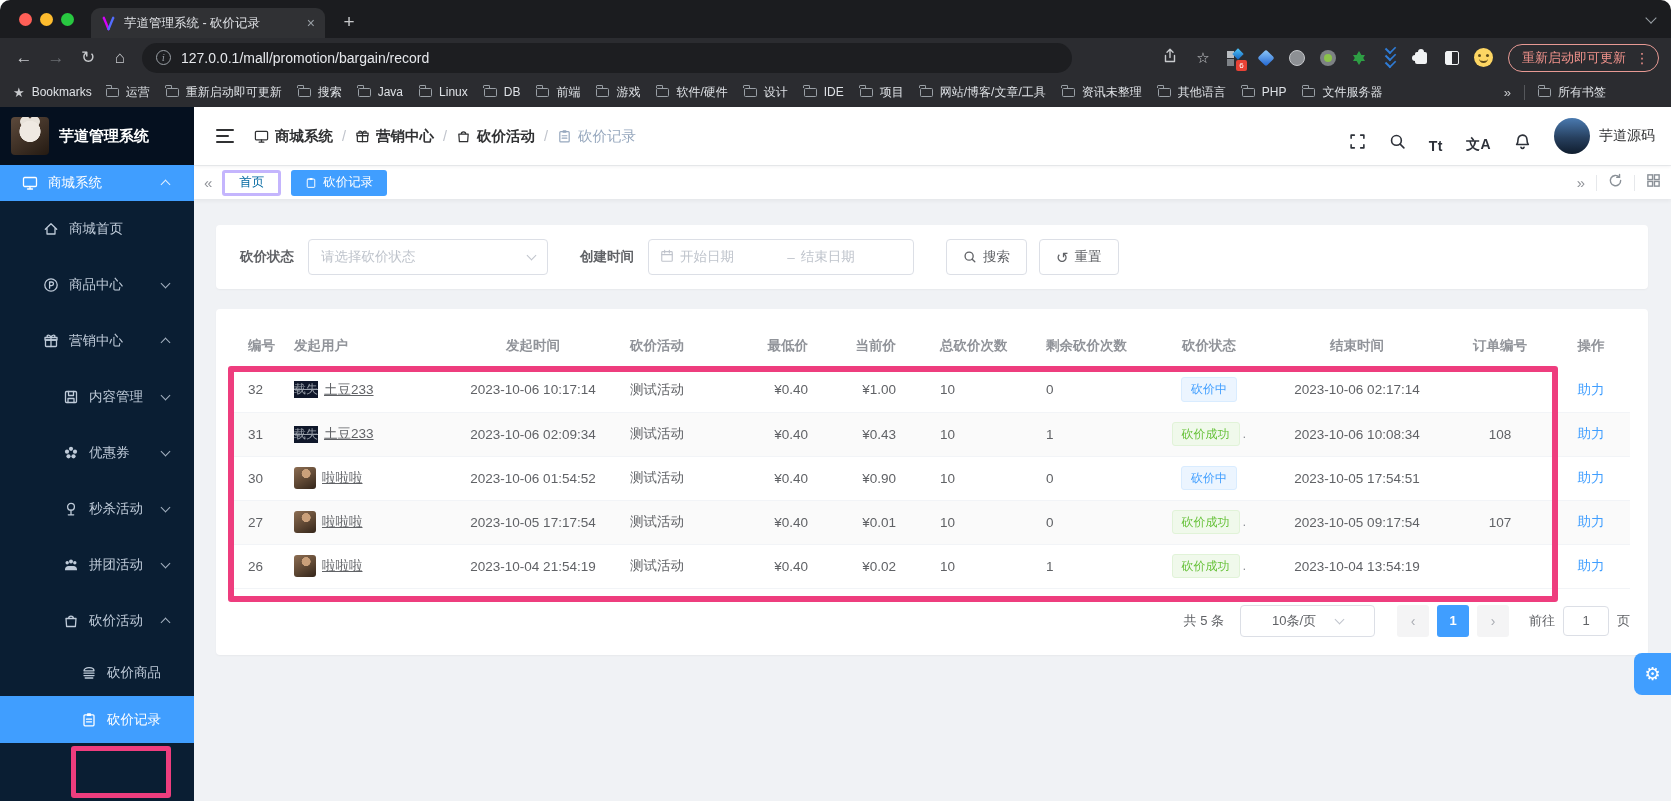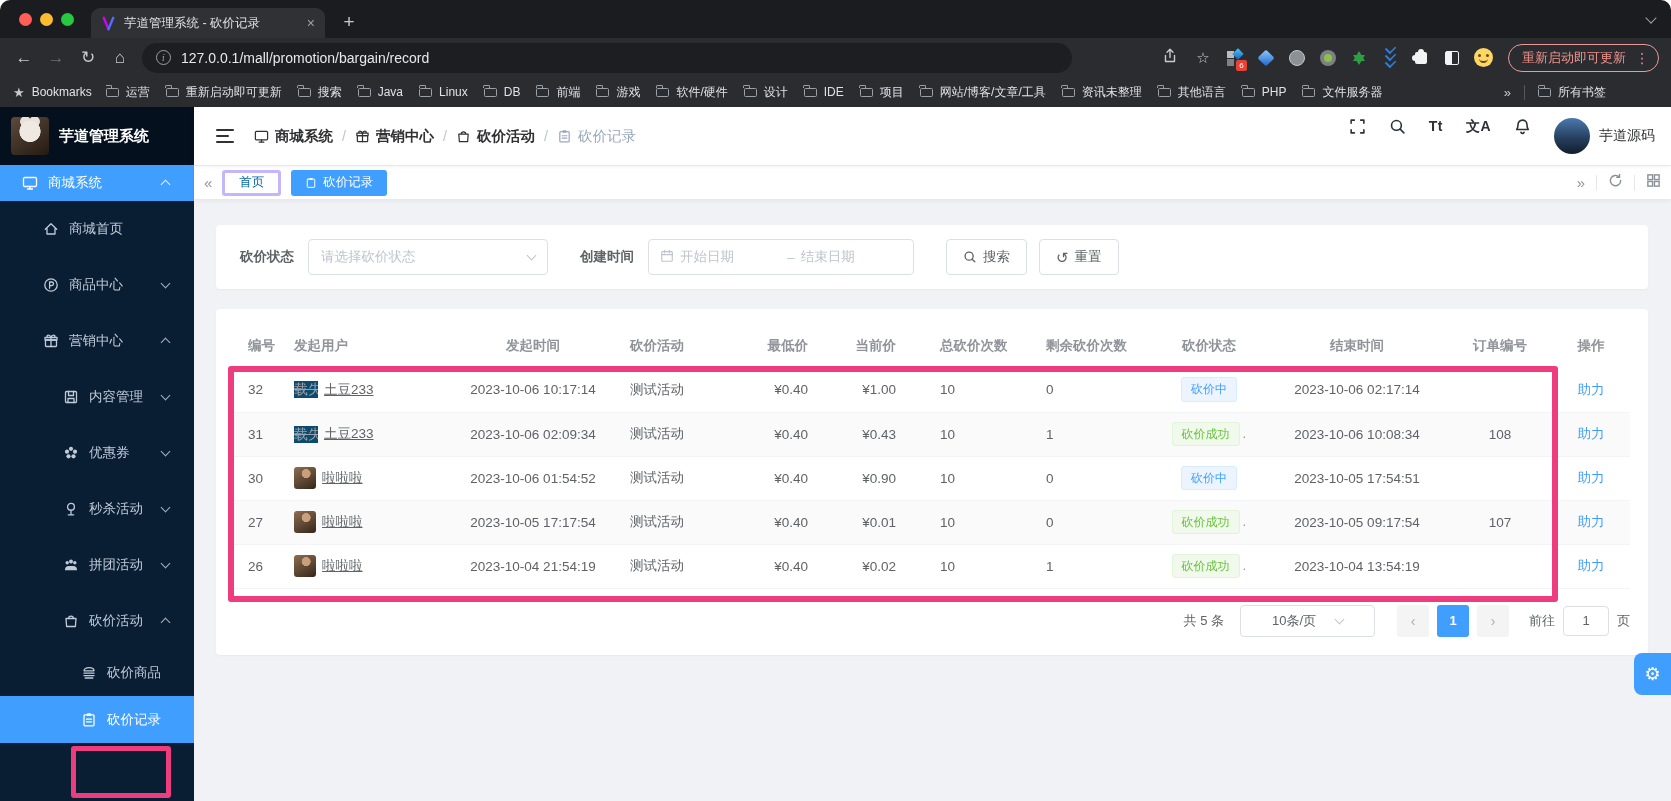--- a/index.html
+++ b/index.html
@@ -89,21 +89,21 @@
   .main { flex:1; display:flex; flex-direction:column; min-width:0; }
   .appbar { height:58px; background:#fff; display:flex; align-items:center; padding:0 16px 0 22px; box-shadow:0 1px 4px rgba(0,21,41,.08); position:relative; z-index:3; }
   .hamburger { width:18px; height:14px; display:flex; flex-direction:column; justify-content:space-between; margin-right:20px; cursor:pointer; }
   .hamburger span { height:2px; background:#303133; border-radius:1px; }
   .hamburger span:nth-child(2){ width:70%; }
   .crumbs { display:flex; align-items:center; gap:9px; font-size:14.5px; color:#303133; font-weight:600; }
   .crumb { display:flex; align-items:center; gap:6px; cursor:pointer; }
   .crumb .icon { width:15px; height:15px; }
   .crumb-sep { color:#c0c4cc; font-weight:400; }
   .crumb.last { color:#97a8be; font-weight:400; }
-  .appbar-right { margin-left:auto; display:flex; align-items:flex-start; gap:23px; color:#2d3139; }
+  .appbar-right { margin-left:auto; display:flex; align-items:flex-end; gap:23px; color:#2d3139; }
   .hd-ic svg { width:17px; height:17px; stroke:#2d3139; fill:none; stroke-width:1.5; stroke-linecap:round; stroke-linejoin:round; }
   .txt-ic { font-size:14px; font-weight:700; letter-spacing:.5px; }
   .user-wrap { display:flex; align-items:center; gap:9px; }
   .avatar { width:36px; height:36px; border-radius:50%; background:linear-gradient(180deg,#4a7ab0 0%,#27405f 55%,#101d2e 100%); }
   .hd-uname { font-size:14px; color:#303133; }
 
   .tagbar { height:34px; background:#fff; border-top:1px solid #f0f1f3; box-shadow:0 2px 4px rgba(0,0,0,.05); display:flex; align-items:center; padding:0 10px; gap:10px; position:relative; z-index:2; }
   .tag-arrow { color:#909399; font-size:15px; cursor:pointer; }
   .tagchip { height:26px; display:flex; align-items:center; gap:6px; padding:0 14px; font-size:12.5px; border-radius:3px; cursor:pointer; }
   .tagchip.plain { border:3px solid #c4b5fd; color:#0369a1; background:#fff; }
@@ -134,21 +134,21 @@
   td { color:#606266; font-size:13.5px; height:44px; text-align:center; border-bottom:1px solid #f2f4f7; overflow:hidden; }
   tbody tr:nth-child(even) { background:#fafafa; }
   th:nth-child(1),td:nth-child(1){ text-align:left; padding-left:14px; }
   th:nth-child(2),td:nth-child(2){ text-align:left; }
   th:nth-child(4),td:nth-child(4){ text-align:left; padding-left:6px; }
   th:nth-child(5),td:nth-child(5){ text-align:right; padding-right:26px; }
   th:nth-child(6),td:nth-child(6){ text-align:right; padding-right:30px; }
   th:nth-child(7),td:nth-child(7){ text-align:left; padding-left:14px; }
   th:nth-child(8),td:nth-child(8){ text-align:left; padding-left:14px; }
   .ucell { display:flex; align-items:center; gap:6px; }
-  .avatar-broken { max-width:24px; height:17px; line-height:17px; overflow:hidden; font-size:14px; color:#9aa1ab; background:#0c4a6e; text-decoration:line-through; white-space:nowrap; flex-shrink:0; }
+  .avatar-broken { max-width:24px; height:17px; line-height:17px; overflow:hidden; font-size:12px; color:#9aa1ab; background:#0f172a; text-decoration:line-through; white-space:nowrap; flex-shrink:0; }
   .avatar-photo { width:22px; height:22px; border-radius:3px; flex-shrink:0;
     background: radial-gradient(circle at 55% 30%, #caa07a 0 22%, transparent 24%), linear-gradient(150deg,#8c6d52 0%,#5e4733 55%,#33251a 100%); }
   .uname-l { text-decoration:underline; cursor:pointer; white-space:nowrap; }
   .badge { display:inline-block; padding:3px 9px; border-radius:3px; font-size:12px; line-height:1.4; }
   .badge.processing { color:#409eff; background:#ecf5ff; border:1px solid #d9ecff; }
   .badge.success { color:#67c23a; background:#f0f9eb; border:1px solid #e1f3d8; }
   .suffix { margin-left:3px; color:#909399; }
   .action-link { color:#409eff; cursor:pointer; }
 
   .pagination { display:flex; align-items:center; justify-content:flex-end; margin-top:16px; font-size:13px; color:#606266; }

